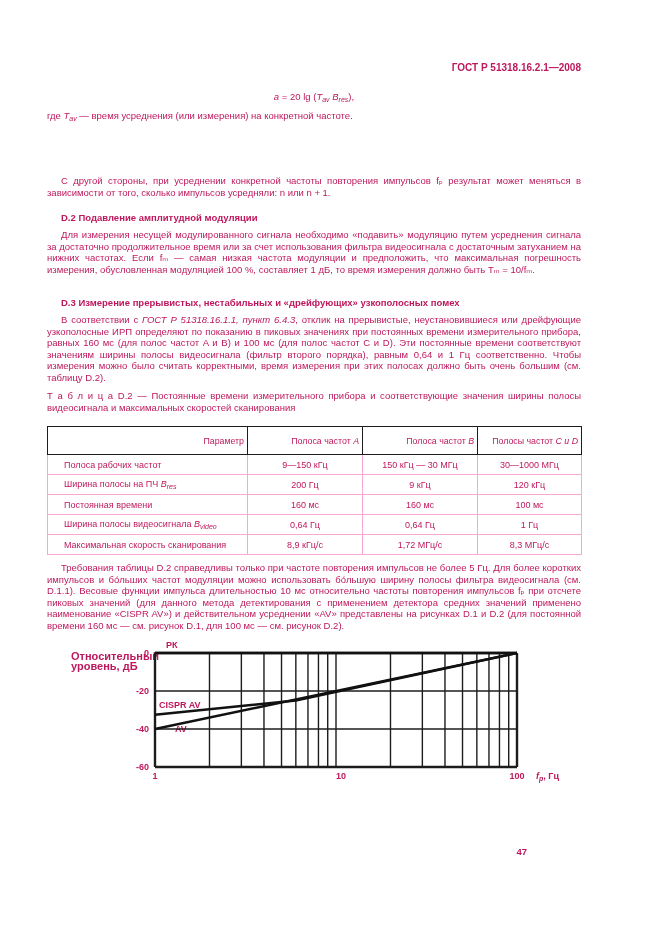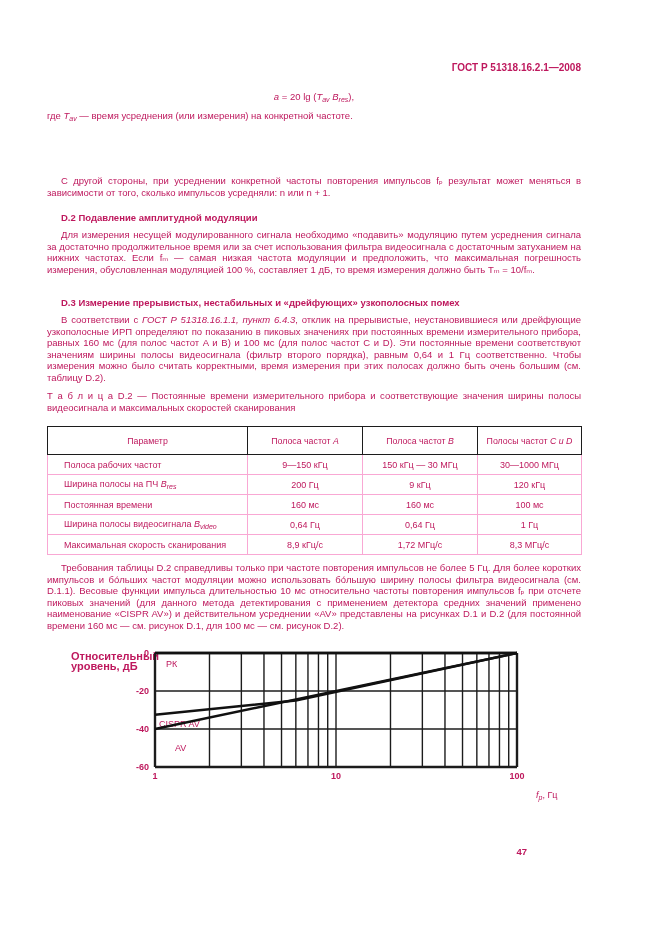--- a/index.html
+++ b/index.html
@@ -11,29 +11,29 @@
   .bold{font-weight:bold;}
   .it{font-style:italic;}
   .sb{font-size:7px;vertical-align:-2px;}
   .center{text-align:center;}
   .right{text-align:right;}
 
   
   table.d2{border-collapse:collapse;table-layout:fixed;width:534px;font-size:8.8px;
            border:1.6px solid #1c1c1c;}
   table.d2 th{font-weight:normal;border:1px solid #1c1c1c;border-bottom:1.6px solid #1c1c1c;
-              height:27px;text-align:center;vertical-align:middle;padding:0 3px;margin-top:8px;}
+              height:27px;text-align:right;vertical-align:middle;padding:0 3px;margin-top:8px;}
   table.d2 td{border:1px solid #f9a8d4;height:19px;text-align:center;vertical-align:middle;
               padding:0 3px;font-size:9px;}
   table.d2 td.param{text-align:left;padding-left:16px;}
 
   
   .figure{position:absolute;left:47px;top:640px;width:534px;height:152px;}
   .plot-svg{position:absolute;left:108px;top:13px;overflow:visible;}
-  .cl{position:absolute;font-weight:normal;font-size:9px;line-height:10px;white-space:nowrap;margin-top:19px;}
+  .cl{position:absolute;font-weight:bold;font-size:9px;line-height:10px;white-space:nowrap;}
   .ytick{position:absolute;width:28px;text-align:right;font-weight:bold;font-size:9px;line-height:10px;}
   .xtick{position:absolute;text-align:center;font-weight:bold;font-size:9px;line-height:10px;}
   .ylab{position:absolute;left:24px;top:11px;width:78px;text-align:left;font-weight:bold;
         font-size:11px;line-height:10px;}
   .figcap{font-size:8.8px;line-height:11px;text-align:center;margin:0;}
   .pagenum{position:absolute;top:846px;right:134px;font-size:9.5px;font-weight:bold;}
 </style>
 </head>
 <body>
 
@@ -149,21 +149,21 @@
         <line x1="0" y1="0" x2="362" y2="0" stroke="#1c1c1c" stroke-width="2.4"></line>
         <line x1="0" y1="38" x2="362" y2="38" stroke="#1c1c1c" stroke-width="1.4"></line>
         <line x1="0" y1="76" x2="362" y2="76" stroke="#1c1c1c" stroke-width="1.4"></line>
         <line x1="0" y1="114" x2="362" y2="114" stroke="#1c1c1c" stroke-width="2.4"></line>
         <polyline points="0.0,0.0 362.0,0.0" fill="none" stroke="#111111" stroke-width="2.4"></polyline>
         <polyline points="0.0,61.7 140.8,47.5 362.0,0.0" fill="none" stroke="#111111" stroke-width="2.4"></polyline>
         <polyline points="0.0,76.0 362.0,0.0" fill="none" stroke="#111111" stroke-width="2.4"></polyline>
       </svg>
 
     <div class="xtick" style="left:103px;top:131px;width:10px;">1</div>
-    <div class="xtick" style="left:279px;top:131px;width:20px;">10</div>
+    <div class="xtick" style="left:279px;top:131px;width:20px;text-align:right;">10</div>
     <div class="xtick" style="left:455px;top:131px;width:30px;">100</div>
     <div class="cl" style="left:489px;top:131px;"><span class="it">f</span><sub class="sb it">p</sub><span>, Гц</span></div>
   </div>
 
 
   <div class="pagenum">47</div>
 
 </div>
 
 </body></html>

